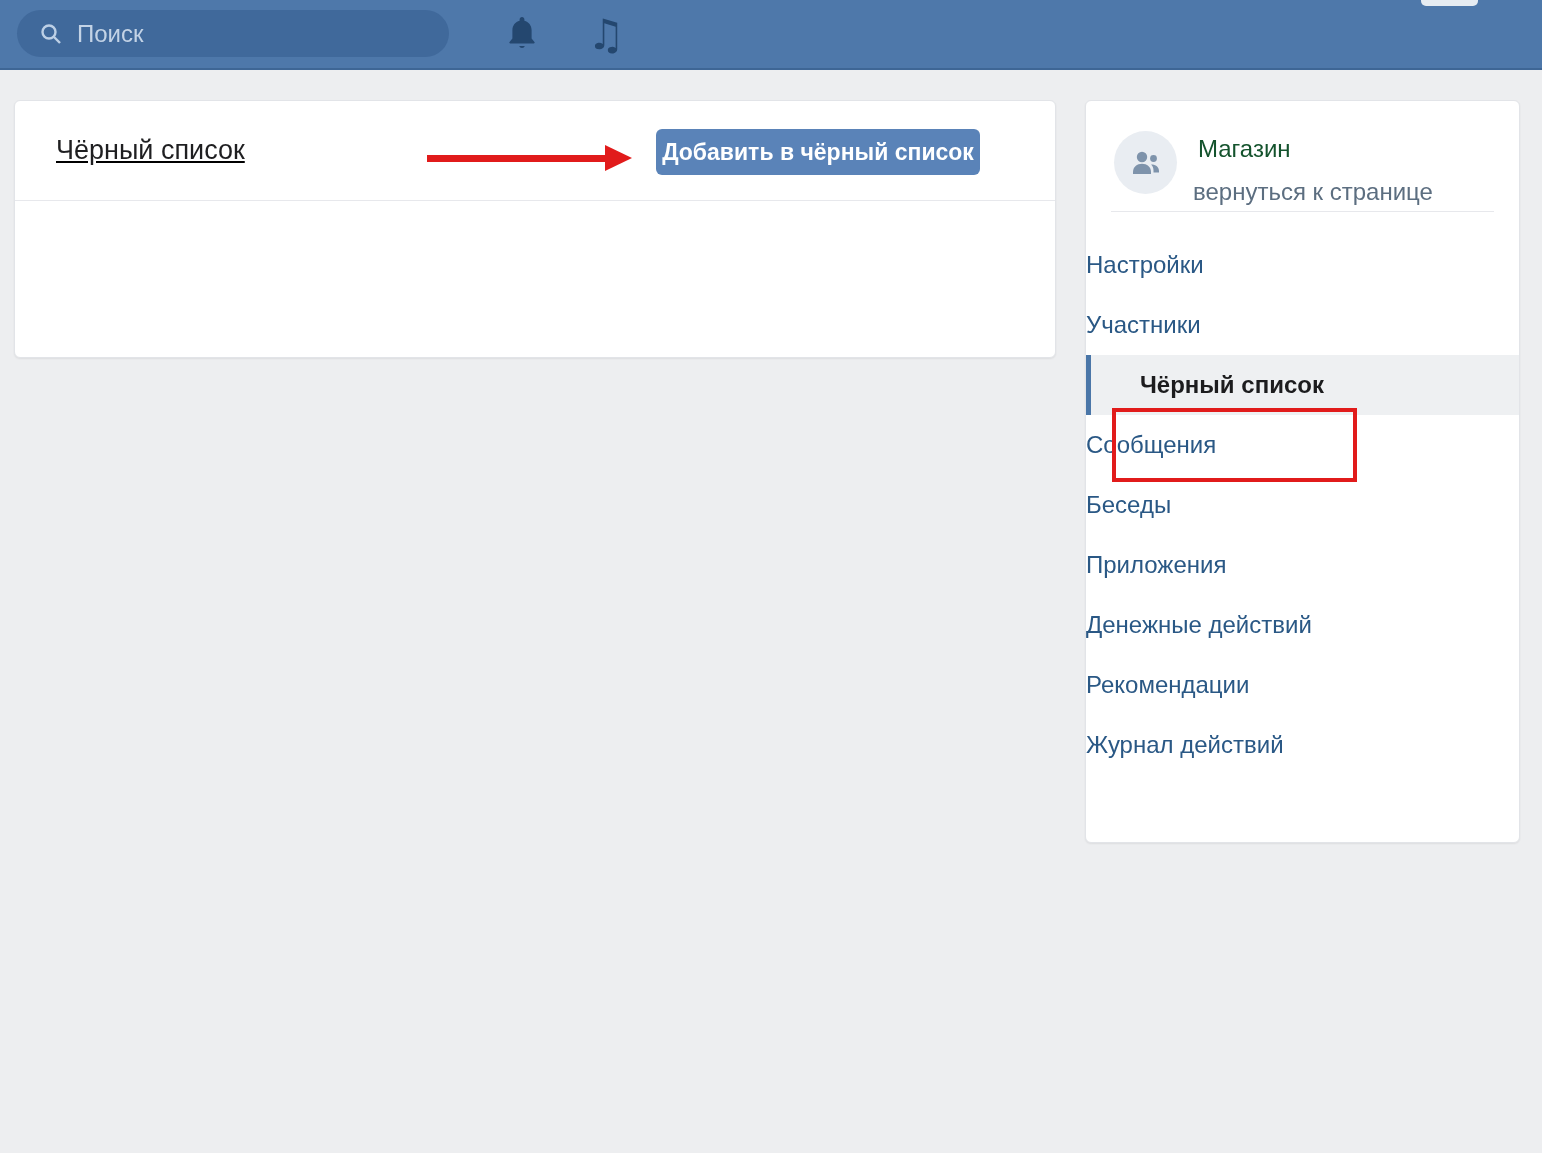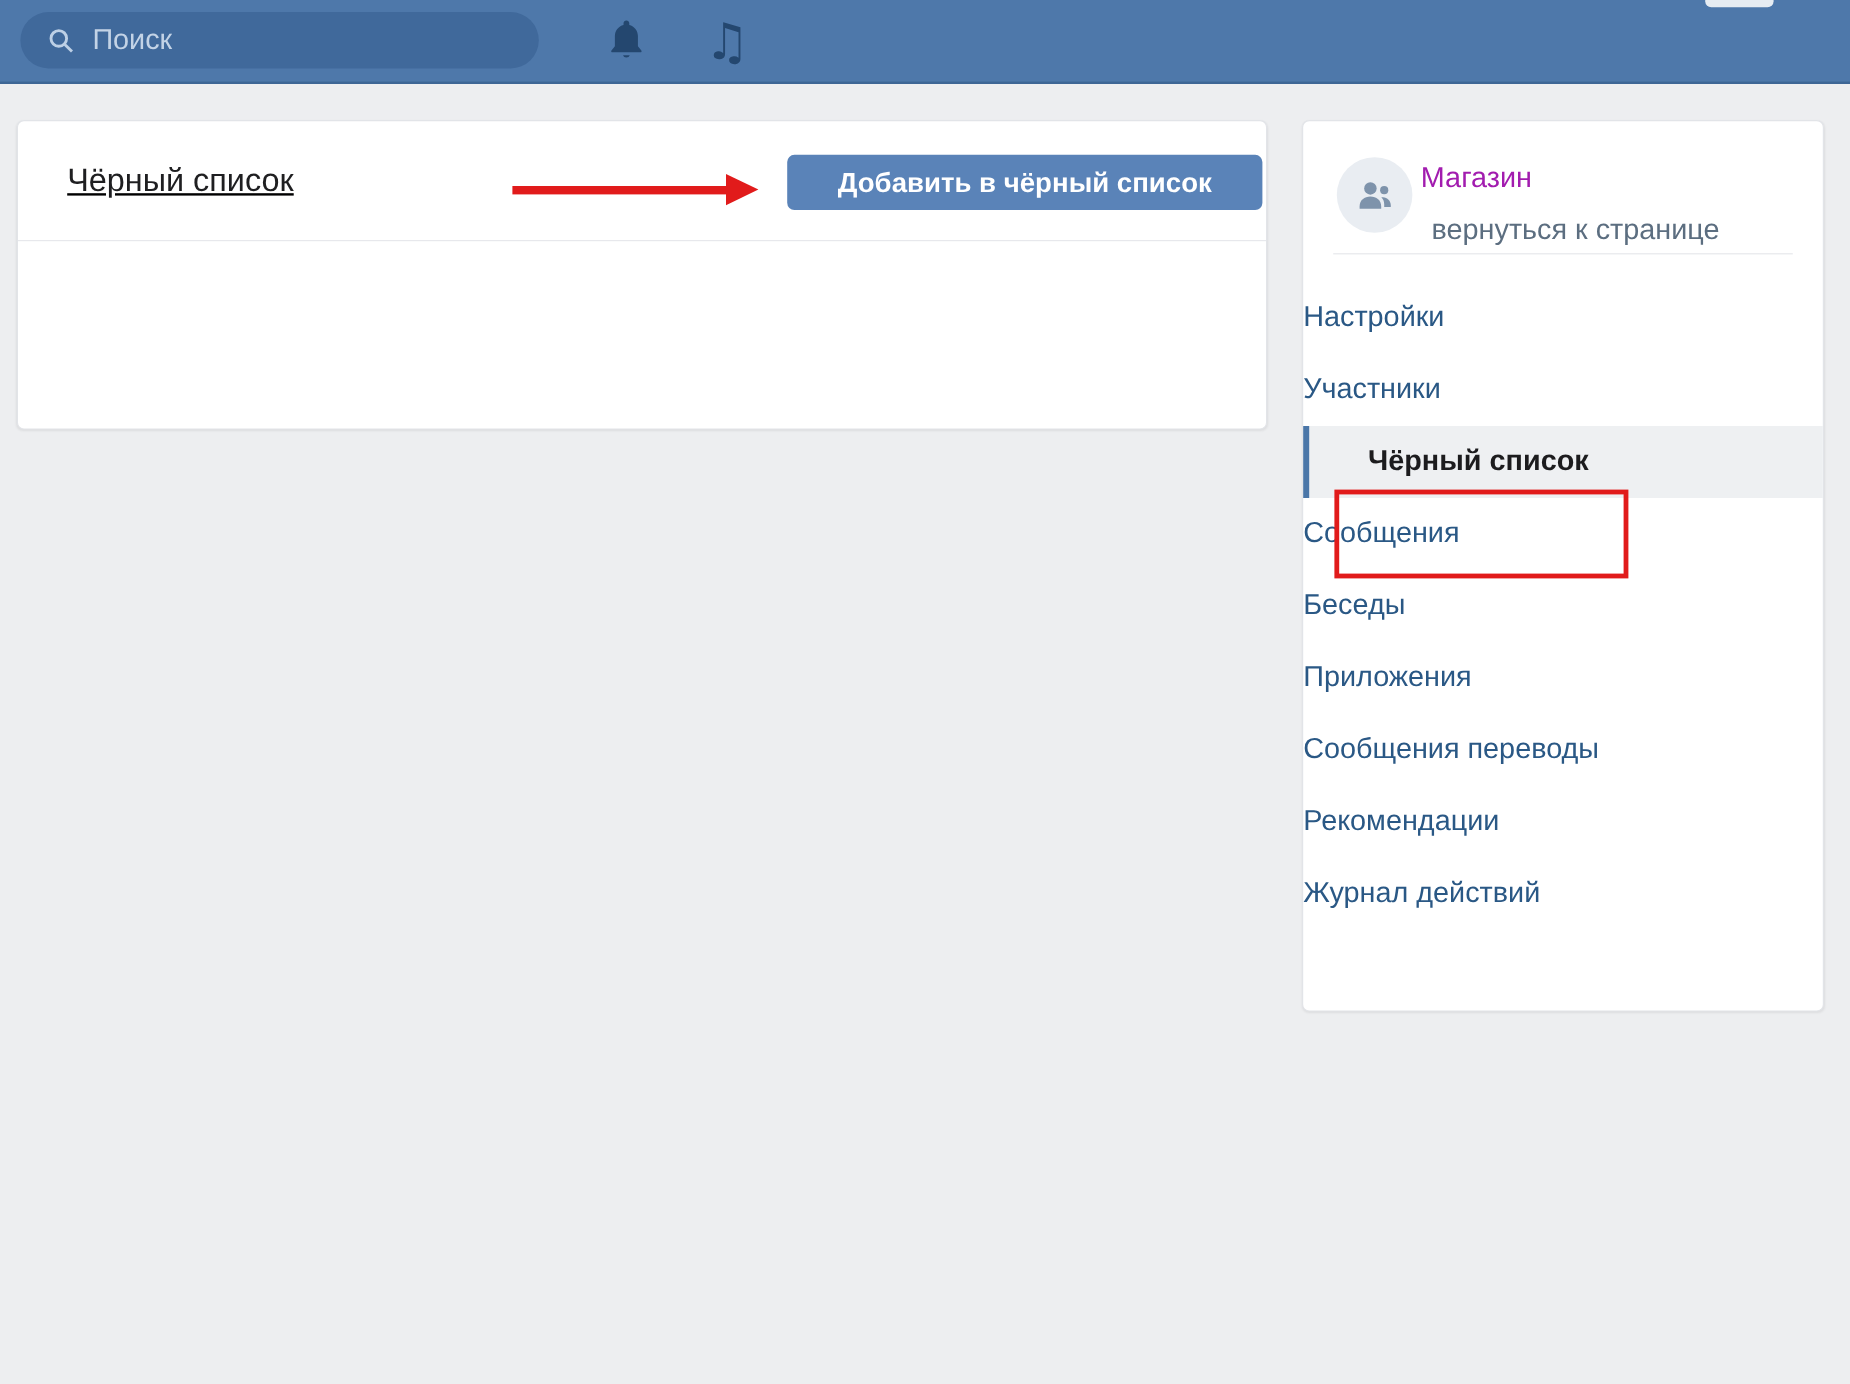--- a/index.html
+++ b/index.html
@@ -39,21 +39,21 @@
     box-sizing:border-box;
     text-decoration:underline;
   }
   .main-card{left:14px;top:100px;width:1042px;height:258px;}
   .main-card-header{
     height:100px;border-bottom:1px solid #e7e8ec;box-sizing:border-box;
     display:flex;align-items:center;position:relative;
   }
   .page-title{margin-left:41px;font-size:27px;color:#1f1f21;}
   .add-btn{
-    position:absolute;left:641px;top:28px;width:396px;height:46px;
+    position:absolute;left:641px;top:28px;width:324px;height:46px;
     background:#5a83b8;border:none;border-radius:6px;cursor:pointer;
     color:#ffffff;font-size:23px;font-weight:bold;font-family:inherit;
   }
   .main-card-body{
     height:157px;display:flex;align-items:center;justify-content:center;
   }
   .empty-msg{color:#939699;font-size:25px;font-weight:bold;}
   
   .arrow-shaft{position:absolute;left:427px;top:155px;width:180px;height:7px;background:#e11b1b;}
   .arrow-head{
@@ -65,21 +65,21 @@
     border:4px solid #e11b1b;box-sizing:border-box;background:transparent;pointer-events:none;
   }
   
   .side-card{left:1085px;top:100px;width:435px;height:743px;}
   .profile{position:absolute;left:0;top:0;width:100%;height:110px;}
   .avatar{
     position:absolute;left:28px;top:30px;width:63px;height:63px;border-radius:50%;
     background:#e9edf2;display:flex;align-items:center;justify-content:center;cursor:pointer;
   }
   .community-name{
-    position:absolute;left:98px;top:34px;font-size:24px;color:#a21caf;cursor:pointer;
+    position:absolute;left:112px;top:34px;font-size:24px;color:#14532d;cursor:pointer;
   }
   .back-link{
     position:absolute;left:107px;top:64px;font-size:24px;color:#5c6e80;cursor:pointer;margin-top:13px;
   }
   .side-divider{position:absolute;left:25px;right:25px;top:110px;height:1px;background:#e7e8ec;}
   .menu{position:absolute;left:0;top:134px;width:100%;}
   .menu-item{
     position:relative;height:60px;display:flex;align-items:center;
     box-sizing:border-box;font-size:24px;color:#2a5885;cursor:pointer;
   }
@@ -137,19 +137,19 @@
   </div>
   <div class="side-divider"></div>
 
   <div class="menu">
     <div class="menu-item">Настройки</div>
     <div class="menu-item">Участники</div>
     <div class="menu-item indent active">Чёрный список</div>
     <div class="menu-item">Сообщения</div>
     <div class="menu-item">Беседы</div>
     <div class="menu-item">Приложения</div>
-    <div class="menu-item">Сообщения переводы</div>
+    <div class="menu-item">Денежные действий</div>
     <div class="menu-item">Рекомендации</div>
     <div class="menu-item">Журнал действий</div>
   </div>
 </div>
 
 <div class="red-box"></div>
 
 </body></html>

